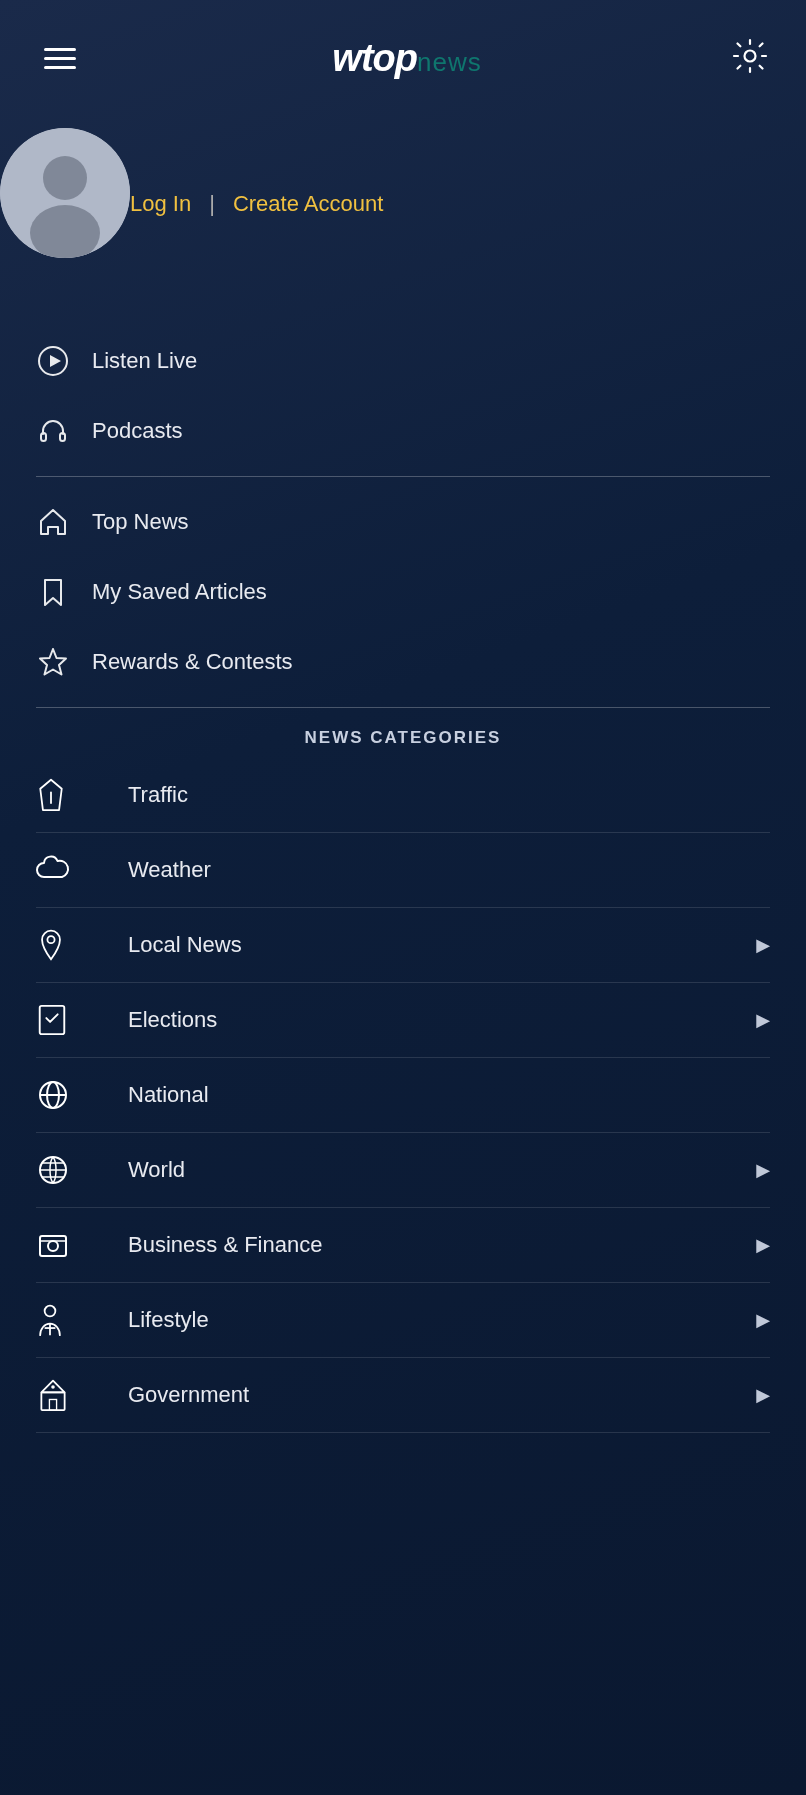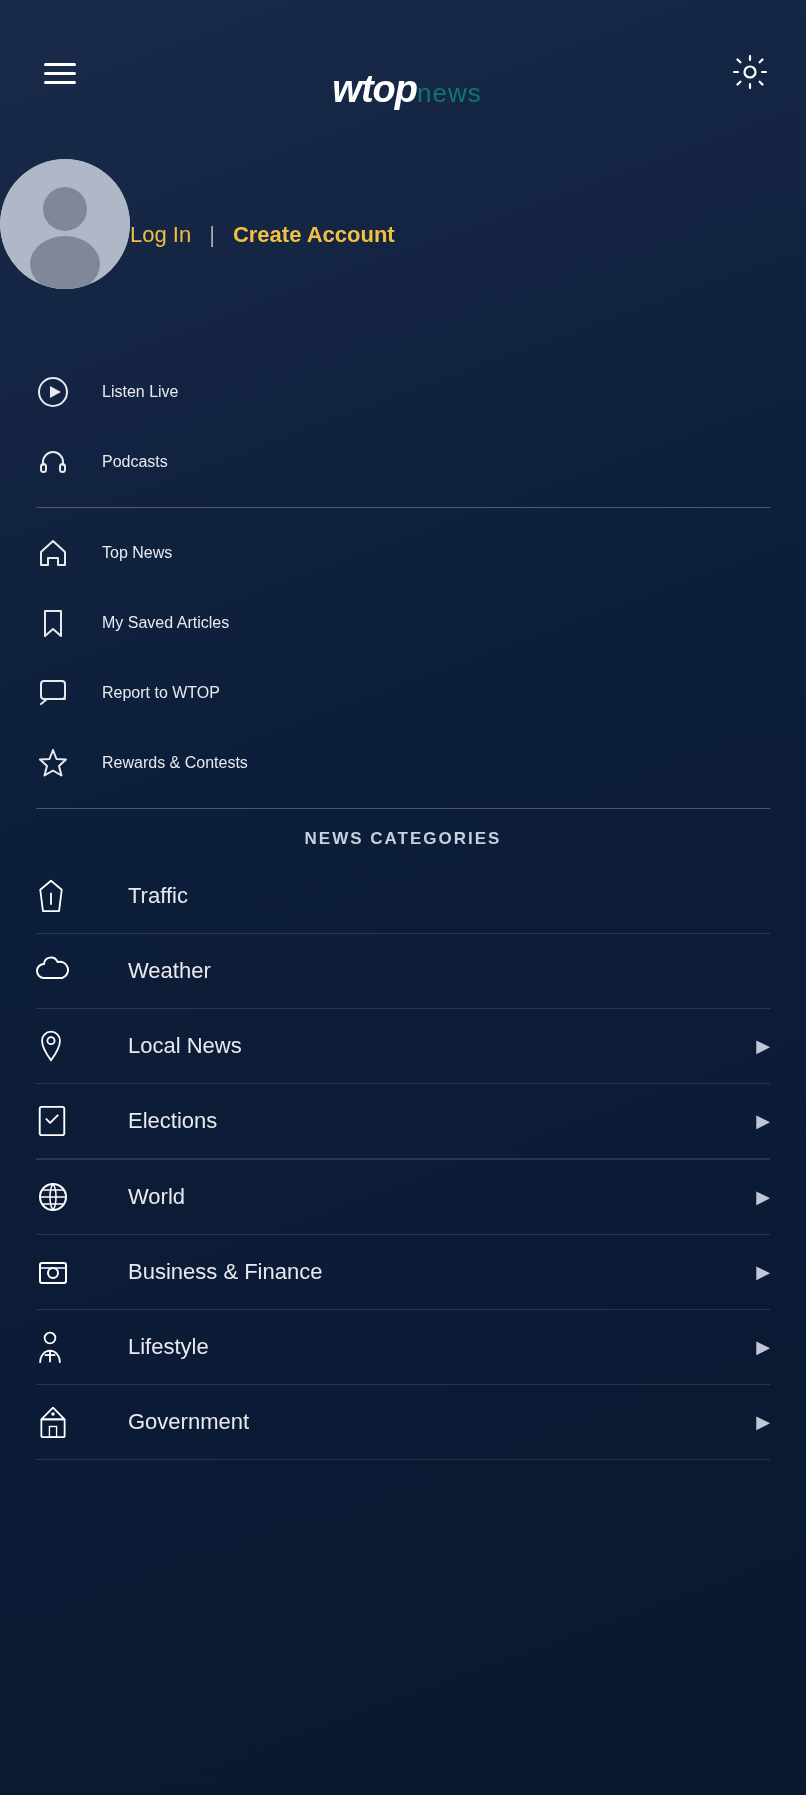--- a/index.html
+++ b/index.html
@@ -33,21 +33,20 @@
       width: 32px;
       height: 3px;
       background: #ffffff;
       border-radius: 2px;
     }
 
     .logo {
       display: flex;
       align-items: baseline;
       gap: 0;
-      margin-top: 32px;
     }
     .logo-wtop {
       font-size: 38px;
       font-weight: 900;
       font-style: italic;
       color: #ffffff;
       letter-spacing: -1px;
     }
     .logo-news {
       font-size: 26px;
@@ -101,35 +100,35 @@
     }
 
     .auth-divider {
       color: #aaaaaa;
       font-size: 22px;
     }
 
     .auth-link-create {
       color: #f0c040;
       text-decoration: none;
-      font-weight: 700;
+      font-weight: 400;
       cursor: pointer;
     }
 
     .nav-section {
       padding: 10px 36px 10px 36px;
     }
 
     .nav-item {
       display: flex;
       align-items: center;
-      gap: 32px;
+      gap: 22px;
       padding: 18px 0;
       cursor: pointer;
-      font-size: 16px;
+      font-size: 22px;
       color: #e8eaf0;
     }
 
     .nav-item svg {
       flex-shrink: 0;
       opacity: 0.9;
     }
 
     .divider {
       height: 1px;
@@ -246,27 +245,20 @@
     <span>Top News</span>
   </div>
   <div class="nav-item">
     <svg width="34" height="34" viewBox="0 0 34 34" fill="none">
       <path d="M9 5H25V30L17 23L9 30V5Z" stroke="white" stroke-width="2" stroke-linejoin="round"></path>
     </svg>
     <span>My Saved Articles</span>
   </div>
   <div class="nav-item">
     <svg width="34" height="34" viewBox="0 0 34 34" fill="none">
-      <rect x="5" y="5" width="24" height="18" rx="3" stroke="white" stroke-width="2"></rect>
-      <path d="M5 28L11 23H29" stroke="white" stroke-width="2" stroke-linecap="round"></path>
-    </svg>
-    <span>Report to WTOP</span>
-  </div>
-  <div class="nav-item">
-    <svg width="34" height="34" viewBox="0 0 34 34" fill="none">
       <polygon points="17,4 20.5,13 30,13.5 23,20 25.5,29.5 17,24.5 8.5,29.5 11,20 4,13.5 13.5,13" stroke="white" stroke-width="2" stroke-linejoin="round" fill="none"></polygon>
     </svg>
     <span>Rewards &amp; Contests</span>
   </div>
 </div>
 
 <div class="divider" style="margin: 0 36px;"></div>
 
 <div class="categories-section">
   <div class="categories-label">NEWS CATEGORIES</div>
@@ -309,20 +301,30 @@
       <svg width="32" height="34" viewBox="0 0 32 36" fill="none">
         <rect x="3" y="3" width="26" height="30" rx="2" stroke="white" stroke-width="2"></rect>
         <polyline points="10,16 14,20 22,12" stroke="white" stroke-width="2" stroke-linecap="round" stroke-linejoin="round"></polyline>
       </svg>
     </div>
     <span class="cat-label">Elections</span>
     <span class="chevron">▶</span>
   </div>
   <div class="cat-divider"></div>
 
+  <div class="category-item">
+    <div class="cat-icon">
+      <svg width="34" height="34" viewBox="0 0 34 34" fill="none">
+        <ellipse cx="17" cy="17" rx="13" ry="13" stroke="white" stroke-width="2"></ellipse>
+        <ellipse cx="17" cy="17" rx="6" ry="13" stroke="white" stroke-width="2"></ellipse>
+        <line x1="4" y1="17" x2="30" y2="17" stroke="white" stroke-width="2"></line>
+      </svg>
+    </div>
+    <span class="cat-label">National</span>
+  </div>
   <div class="cat-divider"></div>
 
   <div class="category-item">
     <div class="cat-icon">
       <svg width="34" height="34" viewBox="0 0 34 34" fill="none">
         <circle cx="17" cy="17" r="13" stroke="white" stroke-width="2"></circle>
         <path d="M17 4C13 9 13 25 17 30M17 4C21 9 21 25 17 30" stroke="white" stroke-width="1.5"></path>
         <line x1="4" y1="17" x2="30" y2="17" stroke="white" stroke-width="1.5"></line>
         <path d="M6 10h22M6 24h22" stroke="white" stroke-width="1.5"></path>
       </svg>

